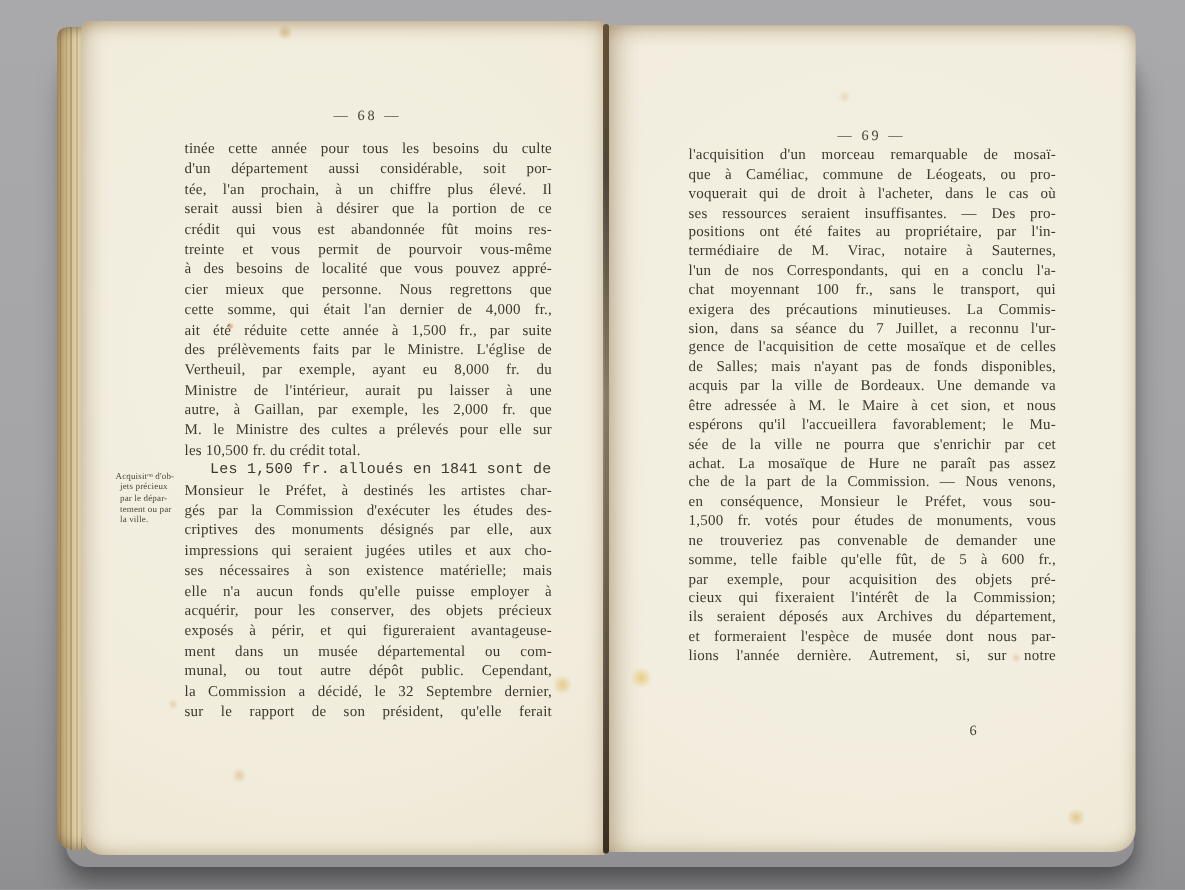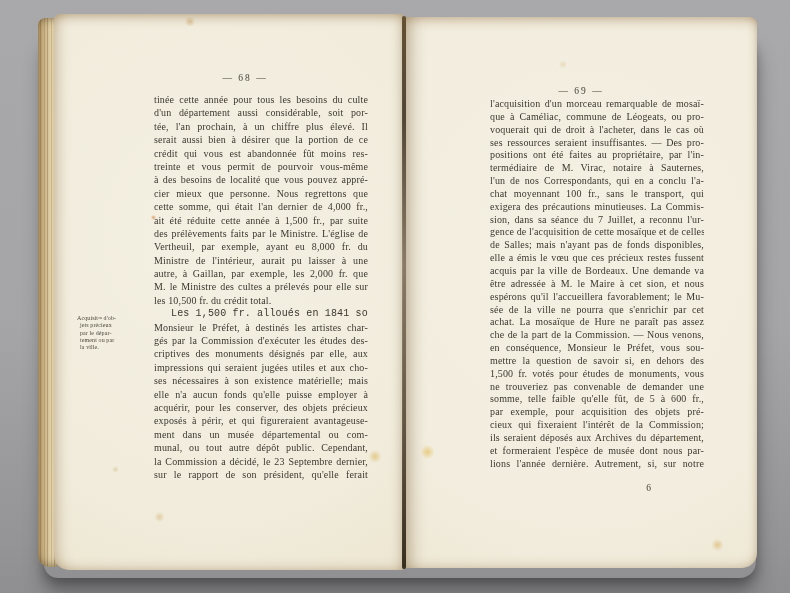--- a/index.html
+++ b/index.html
@@ -65,21 +65,21 @@
   .pagenum-left{left:69px;top:59px;}
   .pagenum-right{left:53px;top:69px;}
   .text-col{
     position:absolute;width:245px;color:#3b382f;font-size:10px;
   }
   .text-left{left:69px;top:79px;--lh:13.4px;}
   .text-right{left:53px;top:81px;--lh:12.85px;}
   .tline{
     height:var(--lh);line-height:var(--lh);
     text-align:justify;text-align-last:justify;
-    letter-spacing:.15px;overflow:hidden;white-space:nowrap;margin-left:31px;
+    letter-spacing:.15px;overflow:hidden;white-space:nowrap;
   }
   .tline.lastline{text-align-last:left;}
   .tline.indent{text-indent:17px;font-family:Liberation Mono, monospace;}
   .margin-note{
     position:absolute;left:26px;top:301px;width:42px;
     font-size:6px;line-height:7.3px;color:#4b473c;letter-spacing:.1px;
   }
   .margin-note .mline{white-space:nowrap;}
   .margin-note .mline:first-child{margin-left:-3px;}
   .signature{
@@ -128,21 +128,21 @@
           <div class="tline">Monsieur le Préfet, à destinés les artistes char-</div>
           <div class="tline">gés par la Commission d'exécuter les études des-</div>
           <div class="tline">criptives des monuments désignés par elle, aux</div>
           <div class="tline">impressions qui seraient jugées utiles et aux cho-</div>
           <div class="tline">ses nécessaires à son existence matérielle; mais</div>
           <div class="tline">elle n'a aucun fonds qu'elle puisse employer à</div>
           <div class="tline">acquérir, pour les conserver, des objets précieux</div>
           <div class="tline">exposés à périr, et qui figureraient avantageuse-</div>
           <div class="tline">ment dans un musée départemental ou com-</div>
           <div class="tline">munal, ou tout autre dépôt public. Cependant,</div>
-          <div class="tline">la Commission a décidé, le 23 Septembre dernier,</div>
+          <div class="tline">la Commission a décidé, le 32 Septembre dernier,</div>
           <div class="tline">sur le rapport de son président, qu'elle ferait</div>
         </div>
 
       <div class="spot" style="left:130px;top:3px;width:12px;height:9px;background:radial-gradient(circle,rgba(196,152,82,.5) 0%,rgba(196,152,82,0) 70%);"></div>
       <div class="spot" style="left:97px;top:201px;width:5px;height:5px;background:radial-gradient(circle,rgba(205,110,30,.6) 0%,rgba(205,110,30,0) 75%);"></div>
       <div class="spot" style="left:314px;top:436px;width:14px;height:13px;background:radial-gradient(circle,rgba(216,170,66,.5) 0%,rgba(216,170,66,0) 70%);"></div>
       <div class="spot" style="left:100px;top:498px;width:11px;height:10px;background:radial-gradient(circle,rgba(205,168,96,.45) 0%,rgba(205,168,96,0) 70%);"></div>
       <div class="spot" style="left:58px;top:452px;width:7px;height:7px;background:radial-gradient(circle,rgba(202,172,108,.4) 0%,rgba(202,172,108,0) 72%);"></div>
     </div>
 
@@ -156,29 +156,27 @@
           <div class="tline">voquerait qui de droit à l'acheter, dans le cas où</div>
           <div class="tline">ses ressources seraient insuffisantes. — Des pro-</div>
           <div class="tline">positions ont été faites au propriétaire, par l'in-</div>
           <div class="tline">termédiaire de M. Virac, notaire à Sauternes,</div>
           <div class="tline">l'un de nos Correspondants, qui en a conclu l'a-</div>
           <div class="tline">chat moyennant 100 fr., sans le transport, qui</div>
           <div class="tline">exigera des précautions minutieuses. La Commis-</div>
           <div class="tline">sion, dans sa séance du 7 Juillet, a reconnu l'ur-</div>
           <div class="tline">gence de l'acquisition de cette mosaïque et de celles</div>
           <div class="tline">de Salles; mais n'ayant pas de fonds disponibles,</div>
-          <div class="tline">elle a émis le vœu que ces précieux restes fussent</div>
           <div class="tline">acquis par la ville de Bordeaux. Une demande va</div>
           <div class="tline">être adressée à M. le Maire à cet sion, et nous</div>
           <div class="tline">espérons qu'il l'accueillera favorablement; le Mu-</div>
           <div class="tline">sée de la ville ne pourra que s'enrichir par cet</div>
           <div class="tline">achat. La mosaïque de Hure ne paraît pas assez</div>
           <div class="tline">che de la part de la Commission. — Nous venons,</div>
           <div class="tline">en conséquence, Monsieur le Préfet, vous sou-</div>
-          <div class="tline">mettre la question de savoir si, en dehors des</div>
           <div class="tline">1,500 fr. votés pour études de monuments, vous</div>
           <div class="tline">ne trouveriez pas convenable de demander une</div>
           <div class="tline">somme, telle faible qu'elle fût, de 5 à 600 fr.,</div>
           <div class="tline">par exemple, pour acquisition des objets pré-</div>
           <div class="tline">cieux qui fixeraient l'intérêt de la Commission;</div>
           <div class="tline">ils seraient déposés aux Archives du département,</div>
           <div class="tline">et formeraient l'espèce de musée dont nous par-</div>
           <div class="tline">lions l'année dernière. Autrement, si, sur notre</div>
         </div>
       <div class="signature">6</div>

